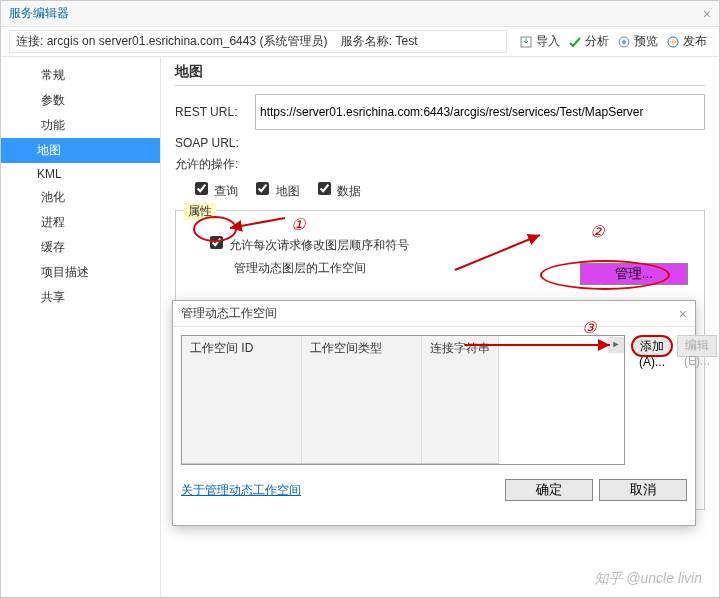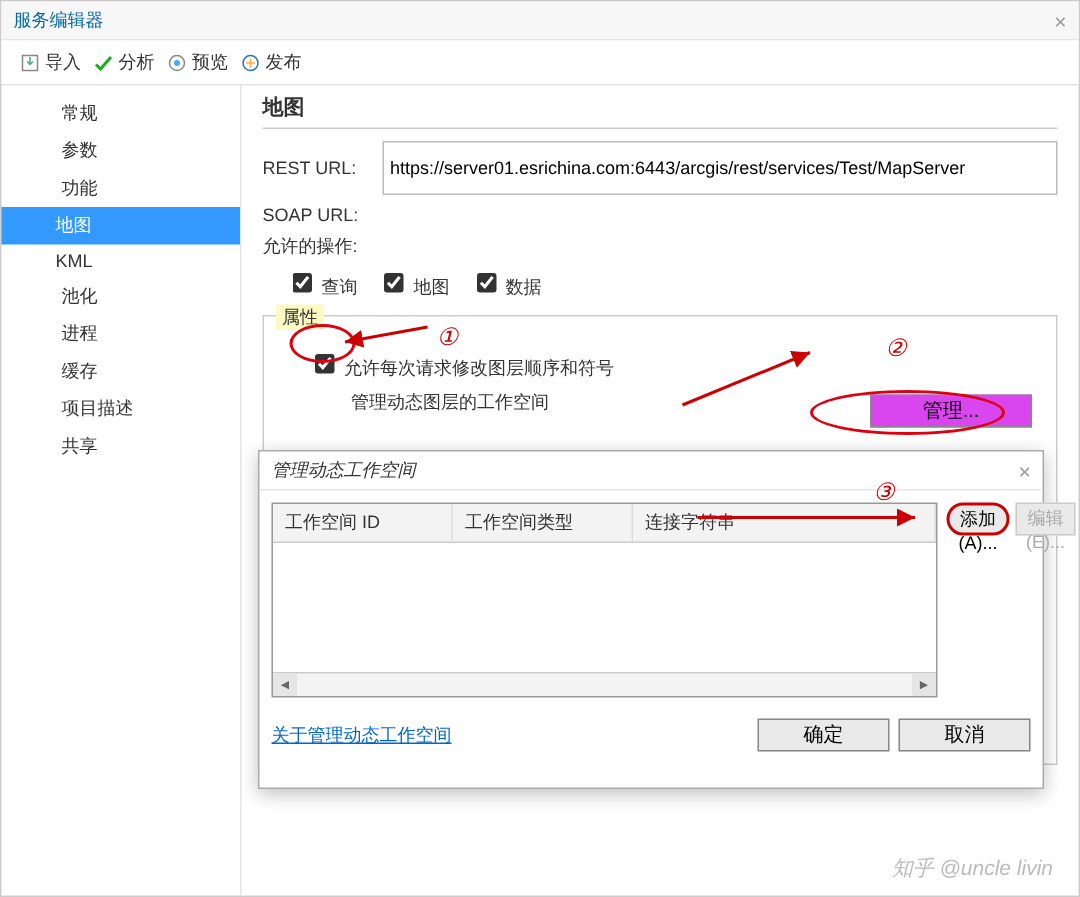--- a/index.html
+++ b/index.html
@@ -22,25 +22,25 @@
     .frow { display: flex; align-items: center; margin-bottom: 6px; }
     .flabel { width: 80px; color: #333; }
     .finput { flex: 1; border: 1px solid #bbb; background: #fff; padding: 2px 4px; font-size: 12px; height: 36px; }
     .ops-label { margin-top: 6px; }
     .ops-row { display: flex; gap: 14px; margin: 6px 0 10px 16px; align-items: center; }
     .chk { width: 13px; height: 13px; accent-color: #333; }
     .fieldset { border: 1px solid #ccc; margin-top: 4px; padding: 14px 10px 8px 10px; position: relative; }
     .fieldset .legend { position: absolute; top: -8px; left: 8px; background: #fef9c3; padding: 0 4px; }
     .manage-btn { position: absolute; right: 16px; top: 52px; width: 108px; height: 22px; border: 1px solid #888; background: #d946ef; cursor: pointer; }
     .dialog { position: absolute; left: 172px; top: 300px; width: 524px; height: 226px; background: #fff; border: 1px solid #aaa; box-shadow: 0 3px 12px rgba(0,0,0,0.25); }
-    .dlg-title { height: 26px; display: flex; align-items: center; padding: 0 8px; border-bottom: 1px solid #e5e5e5; font-style: italic; }
+    .dlg-title { height: 26px; display: flex; align-items: center; padding: 0 8px; border-bottom: 1px solid #e5e5e5; }
     .dlg-title .close-x { font-size: 14px; }
     .dlg-body { padding: 8px; }
     .table-wrap { display: flex; gap: 6px; }
-    .tbl { border: 1px solid #999; flex: 1; height: 130px; overflow: hidden; display: flex; flex-direction: column; }
+    .tbl { border: 1px solid #999; flex: 1; height: 130px; overflow: hidden; display: flex; }
     .thead { display: flex; background: #f3f3f3; border-bottom: 1px solid #ccc; }
     .th { padding: 4px 8px; border-right: 1px solid #ddd; font-weight: normal; }
     .tbody { flex: 1; background: #fff; }
     .scroll-row { height: 16px; border-top: 1px solid #ccc; background: #f3f3f3; position: relative; }
     .scroll-l, .scroll-r { position: absolute; top: 0; width: 16px; height: 16px; background: #e5e5e5; text-align: center; line-height: 14px; color: #666; font-size: 9px; }
     .scroll-l { left: 0; } .scroll-r { right: 0; }
     .btn-col { display: flex; gap: 4px; width: 56px; }
     .sbtn { height: 22px; border: 1px solid #999; background: #e9e9e9; font-size: 12px; cursor: pointer; }
     .sbtn.hl { border: 2px solid #c00; border-radius: 11px; }
     .sbtn.dis { color: #aaa; border-color: #ccc; cursor: default; }
@@ -56,20 +56,27 @@
   </style>
 </head>
 <body>
 
 <div class="window">
   <div class="titlebar">
     <span class="titlebar-title">服务编辑器</span>
     <span class="close-x">×</span>
   </div>
   <div class="conn-row">
+    <div class="conn-text">
+      <span>连接:</span>
+      <span>arcgis on server01.esrichina.com_6443 (系统管理员)</span>
+      &nbsp;&nbsp;
+      <span>服务名称:</span>
+      <span>Test</span>
+    </div>
     <span class="tbtn">
       <svg class="tico" viewBox="0 0 14 14">
           <rect x="2" y="2" width="10" height="10" fill="none" stroke="#888"></rect>
           <path d="M7 3v5M5 6l2 2 2-2" stroke="#4a8" fill="none"></path>
         </svg>
       <span>导入</span>
     </span>
     <span class="tbtn">
       <svg class="tico" viewBox="0 0 14 14">
           <path d="M2 8l3 3 7-8" stroke="#2a2" stroke-width="2" fill="none"></path>

